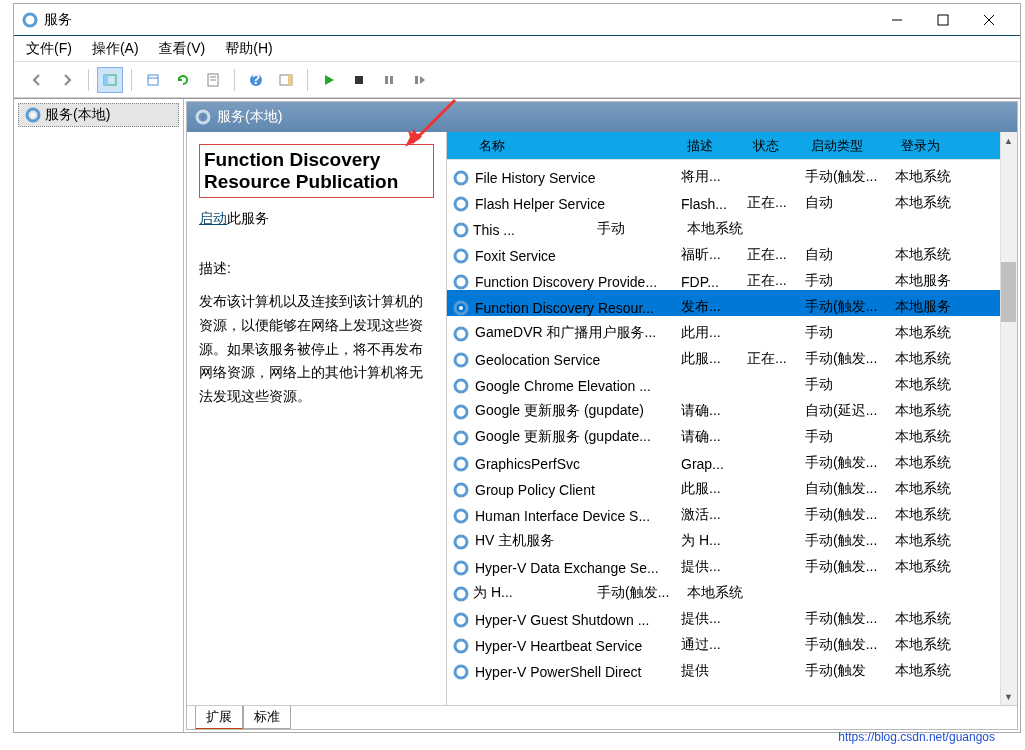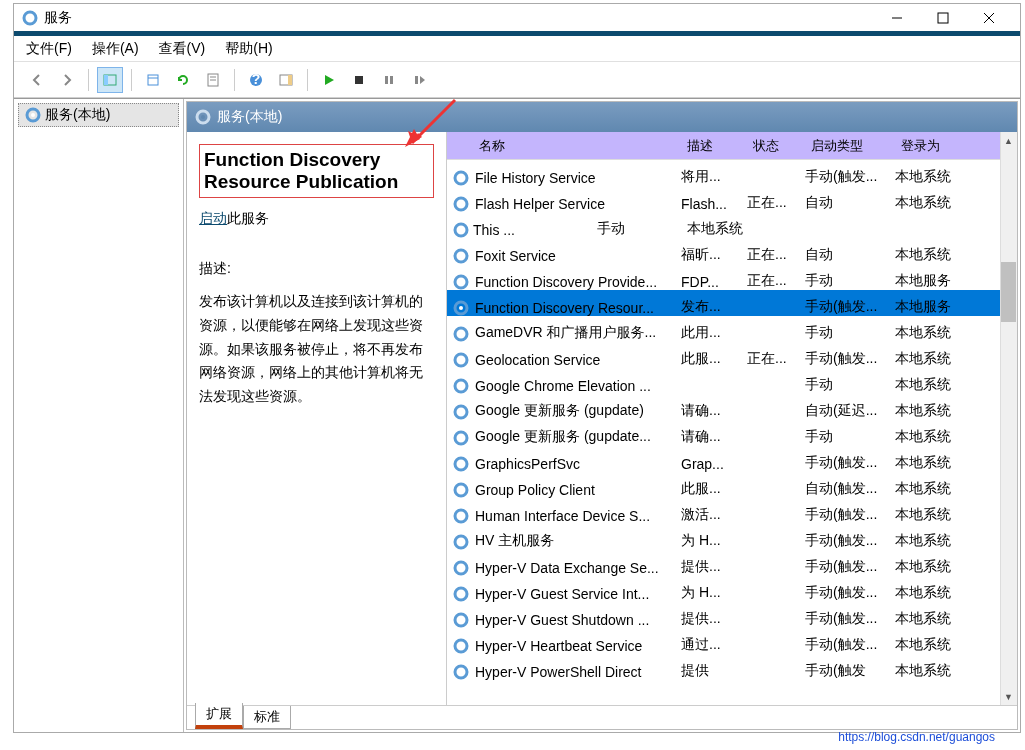--- a/index.html
+++ b/index.html
@@ -1,18 +1,18 @@
 <!DOCTYPE html>
 <html><head>
 <meta charset="utf-8">
 <style>
 * { box-sizing: border-box; margin: 0; padding: 0; font-family: "Microsoft YaHei", "Segoe UI", sans-serif; font-size: 14px; }
 body { background: #fff; width: 1025px; height: 750px; overflow: hidden; position: relative; }
 .window { border: 1px solid #aaa; display: flex; flex-direction: column; height: 730px; width: 1008px; margin-left: 13px; margin-top: 3px; }
-.title-bar { height: 32px; display: flex; align-items: center; padding: 0 8px; border-bottom: 5px solid #0c4a6e; text-align: center; }
+.title-bar { height: 32px; display: flex; align-items: center; padding: 0 8px; border-bottom: 1px solid #0c4a6e; text-align: center; }
 .title-bar .title-icon { width: 16px; height: 16px; margin-right: 6px; }
 .title-bar .spacer { flex: 1; }
 .win-btn { width: 46px; height: 32px; display: flex; align-items: center; justify-content: center; }
 .win-btn svg { width: 12px; height: 12px; }
 .menu-bar { height: 26px; display: flex; align-items: center; padding: 0 12px; gap: 20px; border-bottom: 1px solid #e0e0e0; }
 .menu-item { }
 .toolbar { height: 36px; display: flex; align-items: center; padding: 0 10px; gap: 4px; border-bottom: 1px solid #d0d0d0; }
 .tb-btn { width: 26px; height: 26px; display: flex; align-items: center; justify-content: center; border: 1px solid transparent; }
 .tb-btn.active { background: #cde6f7; border: 1px solid #7eb4ea; }
 .tb-sep { width: 1px; height: 22px; background: #ccc; margin: 0 4px; }
@@ -22,37 +22,37 @@
 .content-pane { flex: 1; display: flex; flex-direction: column; border: 1px solid #bbb; margin: 2px; }
 .content-header { height: 30px; background: #6c90b4; background: linear-gradient(#7a9cc0, #6088b0); display: flex; align-items: center; padding: 0 8px; color: #fff; gap: 6px; }
 .content-body { flex: 1; display: flex; overflow: hidden; }
 .detail-pane { width: 260px; padding: 12px; border-right: 1px solid #ccc; display: flex; flex-direction: column; gap: 12px; }
 .detail-title-box { border: 1px solid #d44; padding: 4px; }
 .detail-title { font-weight: bold; font-size: 19px; }
 .start-link { color: #0c4a6e; text-decoration: underline; cursor: pointer; }
 .desc-label { margin-top: 20px; }
 .desc-text { line-height: 1.7; }
 .list-wrap { flex: 1; position: relative; overflow: hidden; }
-.list-header { display: flex; border-bottom: 1px solid #ddd; height: 28px; align-items: center; position: sticky; top: 0; background: #c4b5fd; }
+.list-header { display: flex; border-bottom: 1px solid #ddd; height: 28px; align-items: center; position: sticky; top: 0; background: #0ea5e9; }
 .list-header .col { padding: 0 8px; font-size: 13px; border-right: 1px solid transparent; }
 .list-rows { overflow-y: auto; height: calc(100% - 28px); }
 .row { display: flex; align-items: flex-end; height: 26px; }
 .row.selected { background: #0078d7; color: #000000; }
 .row .svc-icon { width: 16px; height: 16px; margin-left: 6px; margin-right: 4px; flex-shrink: 0; }
 .col-name { width: 208px; overflow: hidden; white-space: nowrap; text-overflow: ellipsis; padding-left: 2px; }
 .col-desc { width: 66px; overflow: hidden; white-space: nowrap; text-overflow: ellipsis; }
 .col-status { width: 58px; overflow: hidden; white-space: nowrap; }
 .col-start { width: 90px; overflow: hidden; white-space: nowrap; text-overflow: ellipsis; }
 .col-logon { width: 80px; overflow: hidden; white-space: nowrap; }
 .scrollbar-v { position: absolute; right: 0; top: 0; bottom: 0; width: 17px; background: #f0f0f0; border-left: 1px solid #ddd; }
 .scroll-thumb { position: absolute; right: 1px; width: 15px; height: 60px; background: #c0c0c0; top: 130px; }
 .scroll-arrow { position: absolute; right: 0; width: 17px; height: 17px; display: flex; align-items: center; justify-content: center; font-size: 9px; color: #555; }
 .tabs-bar { height: 24px; display: flex; align-items: flex-end; padding-left: 8px; border-top: 1px solid #ccc; }
 .tab { padding: 2px 10px; font-size: 13px; border: 1px solid #aaa; border-top: none; background: #fff; position: relative; }
-.tab.active { background: #fff; border-bottom: 4px solid #c2410c; z-index: 1; }
+.tab.active { background: #fff; border-bottom: 1px solid #c2410c; z-index: 1; }
 .arrow-anno { position: absolute; top: 95px; left: 400px; pointer-events: none; }
 .gear-icon { width: 16px; height: 16px; }
 .watermark { position: absolute; bottom: 6px; right: 30px; color: #1d4ed8; font-size: 12px; }
 </style>
 </head>
 <body>
 
 <div class="window">
 
   <div class="title-bar">
@@ -381,21 +381,20 @@
                 <div class="col-desc">提供...</div>
                 <div class="col-status"></div>
                 <div class="col-start">手动(触发...</div>
                 <div class="col-logon">本地系统</div>
               </div>
               <div class="row">
                 <svg class="svc-icon" viewBox="0 0 16 16">
                   <circle cx="8" cy="8" r="6" fill="none" stroke="#5a9bd5" stroke-width="3"></circle>
                   <circle cx="8" cy="8" r="2" fill="#fff"></circle>
                 </svg>
-                <div class="col-name">Hyper-V Guest Service Int...</div>
                 <div class="col-desc">为 H...</div>
                 <div class="col-status"></div>
                 <div class="col-start">手动(触发...</div>
                 <div class="col-logon">本地系统</div>
               </div>
               <div class="row">
                 <svg class="svc-icon" viewBox="0 0 16 16">
                   <circle cx="8" cy="8" r="6" fill="none" stroke="#5a9bd5" stroke-width="3"></circle>
                   <circle cx="8" cy="8" r="2" fill="#fff"></circle>
                 </svg>

